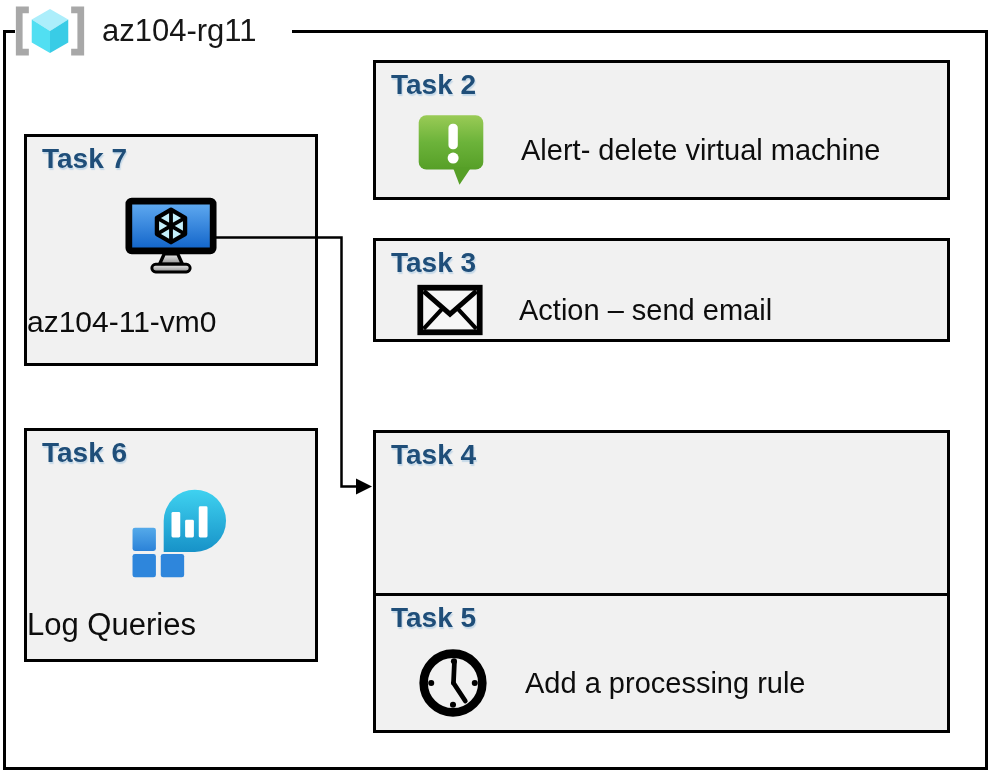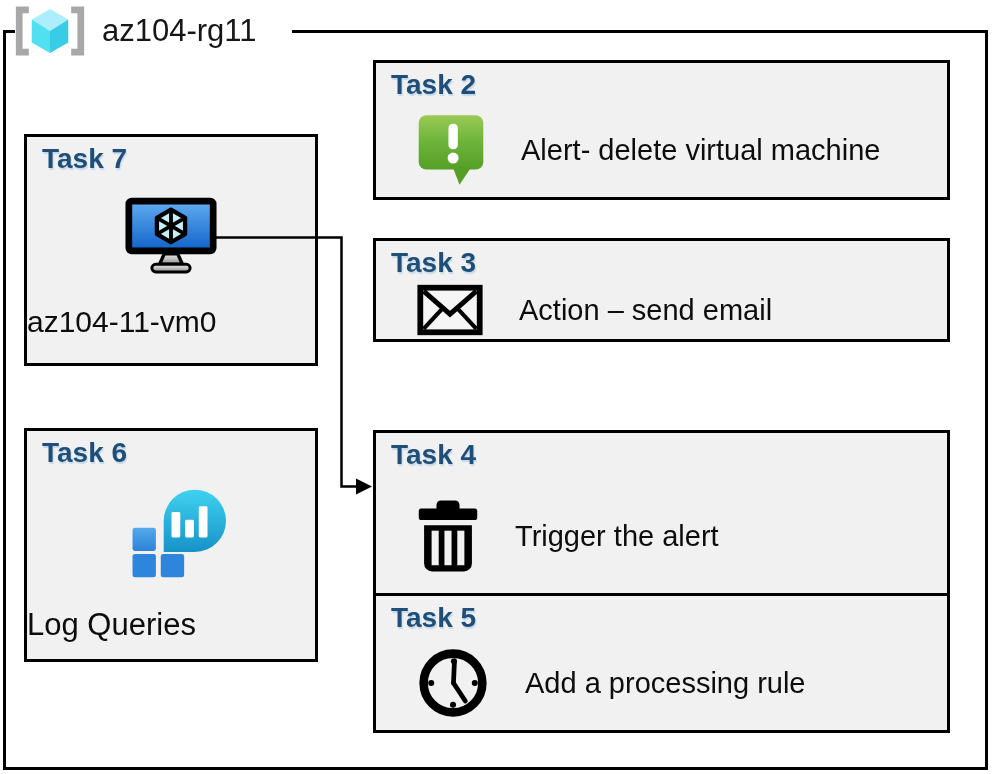--- a/index.html
+++ b/index.html
@@ -104,31 +104,20 @@
         <rect x="4" y="4" width="72" height="54" fill="#f6f6f6" stroke="#000" stroke-width="7"></rect>
         <path d="M8 8 L40 36 L72 8" fill="none" stroke="#000" stroke-width="6"></path>
         <path d="M8 54 L31 29 M72 54 L49 29" fill="none" stroke="#000" stroke-width="5"></path>
       </svg>
       <span class="task-label">Action – send email</span>
     </div>
   </div>
 
   <div class="task-box b4">
     <div class="task-title">Task 4</div>
-    <div class="task-row">
-      <svg width="62" height="78" viewBox="0 0 70 84">
-        <rect x="22" y="2" width="26" height="14" rx="5" fill="#000"></rect>
-        <rect x="2" y="11" width="66" height="13" rx="3" fill="#000"></rect>
-        <path d="M8 30 H62 V73 a9 9 0 0 1 -9 9 H17 a9 9 0 0 1 -9 -9 Z" fill="#000"></path>
-        <rect x="16.5" y="36" width="8" height="39" fill="#f1f1f1"></rect>
-        <rect x="31" y="36" width="8" height="39" fill="#f1f1f1"></rect>
-        <rect x="45.5" y="36" width="8" height="39" fill="#f1f1f1"></rect>
-      </svg>
-      <span class="task-label">Trigger the alert</span>
-    </div>
   </div>
 
   <div class="task-box b5">
     <div class="task-title">Task 5</div>
     <div class="task-row">
       <svg width="72" height="72" viewBox="0 0 76 76">
         <circle cx="38" cy="38" r="31" fill="none" stroke="#000" stroke-width="9"></circle>
         <circle cx="39" cy="15" r="3.2" fill="#000"></circle>
         <circle cx="61" cy="38" r="3.2" fill="#000"></circle>
         <circle cx="38" cy="61" r="3.2" fill="#000"></circle>

